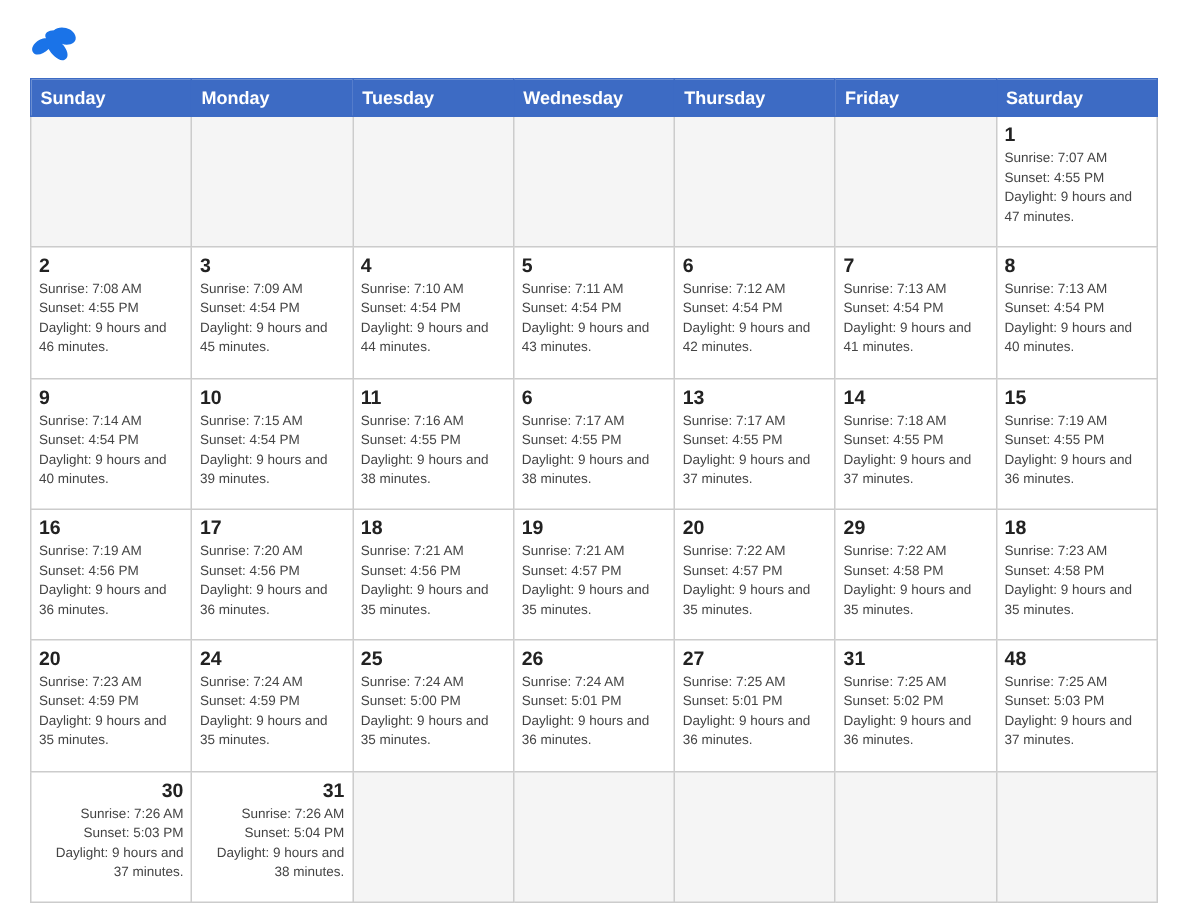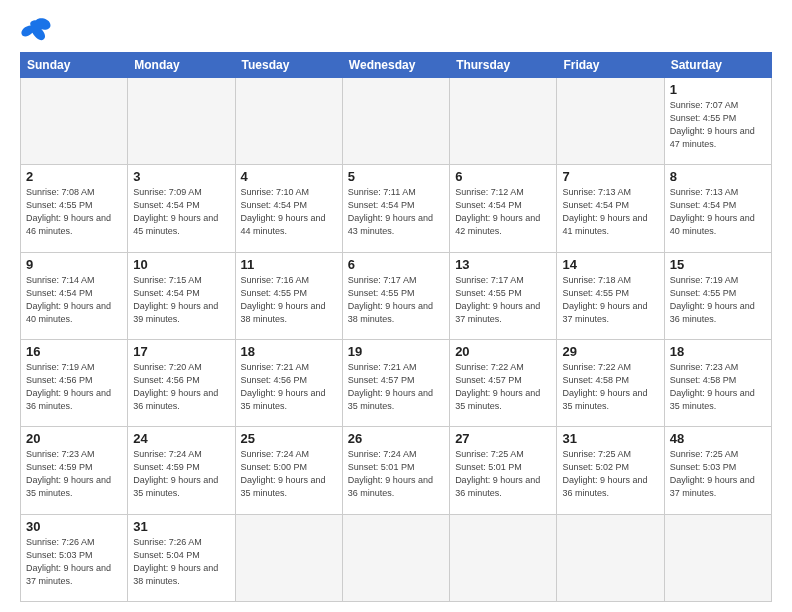--- a/index.html
+++ b/index.html
@@ -77,20 +77,21 @@
       font-size: 9.5px;
       color: #333;
       background: #fff;
       height: 78px;
     }
     .calendar td.empty {
       background: #f5f5f5;
     }
     .calendar tr:last-child td {
       height: 70px;
+      text-align: right;
     }
     .day-num {
       font-size: 13px;
       font-weight: bold;
       display: block;
       margin-bottom: 2px;
       color: #222;
     }
     .day-info {
       font-size: 9px;

